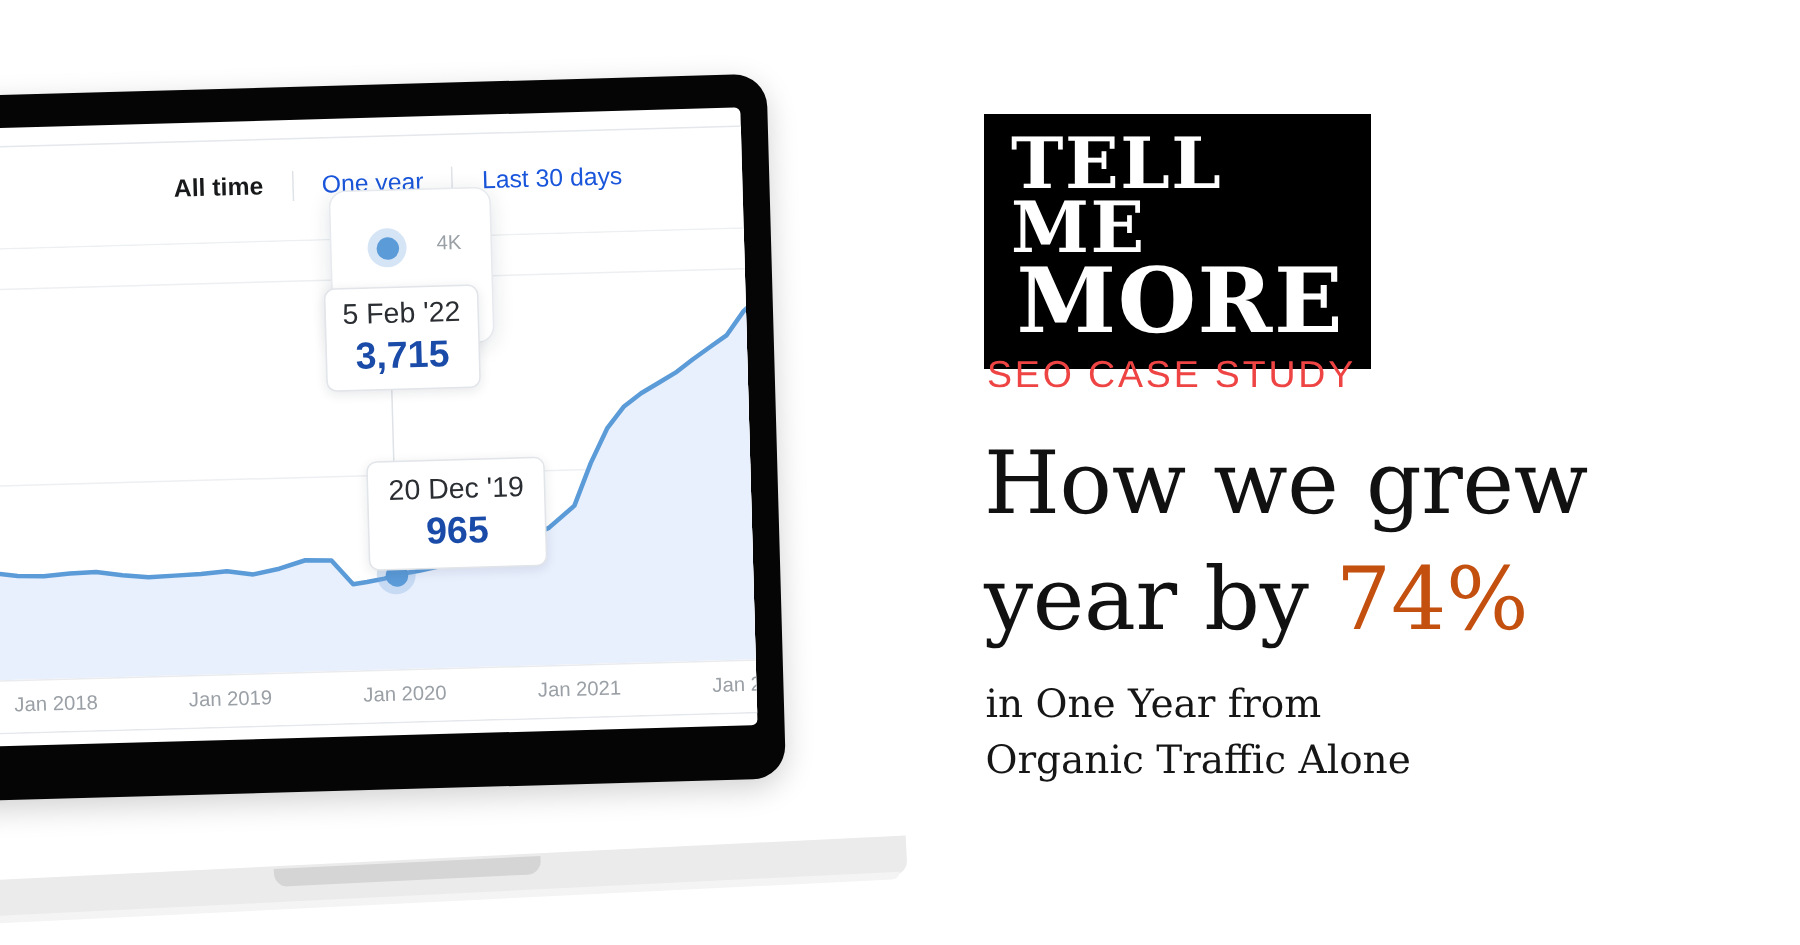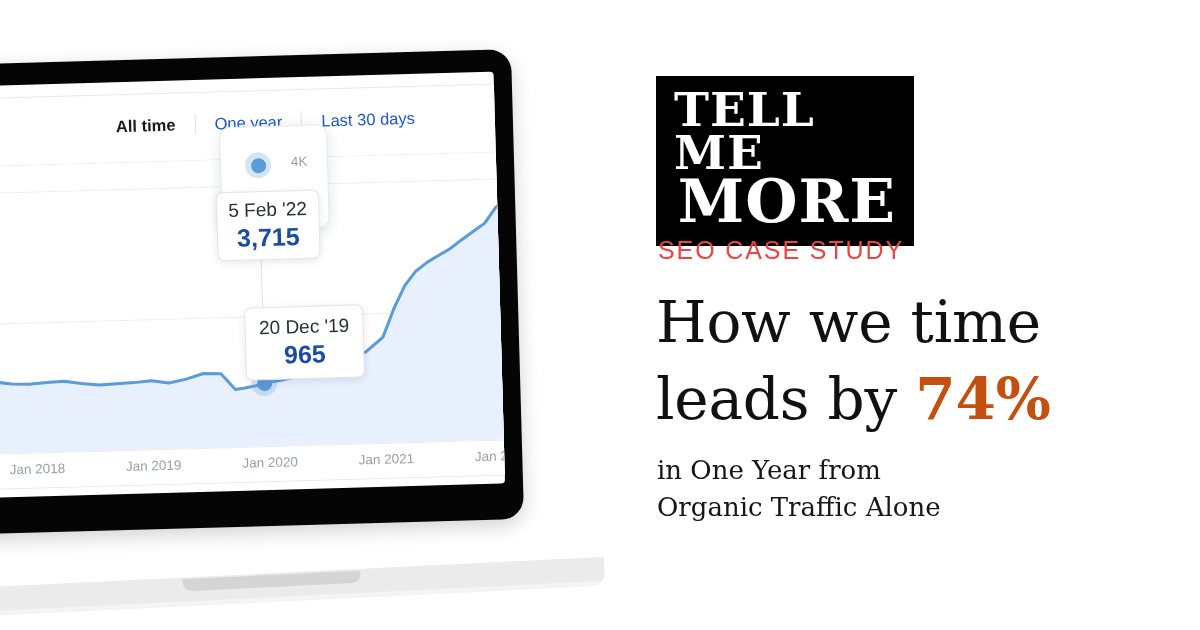--- a/index.html
+++ b/index.html
@@ -261,21 +261,21 @@
     width: 505px;
     font-family: "DejaVu Serif", serif;
     font-size: 58px;
     line-height: 1.32;
     color: #111111;
     font-weight: 400;
     letter-spacing: -0.2px;
   }
   .headline .hl {
     color: #c4500f;
-    font-weight: 700;
+    font-weight: 400;
   }
 
   .subhead {
     position: absolute;
     left: 3px;
     top: 452px;
     width: 500px;
     font-family: "DejaVu Serif", serif;
     font-size: 26px;
     line-height: 1.42;
@@ -368,21 +368,21 @@
   <div class="right">
 
     <div class="logo">
       <div class="logo-l1">TELL ME</div>
       <div class="logo-l2">MORE</div>
     </div>
 
     <div class="kicker">SEO CASE STUDY</div>
 
     <div class="headline">
-      <span>How we time leads by </span><span class="hl">74%</span>
+      <span>How we grew year by </span><span class="hl">74%</span>
     </div>
 
     <div class="subhead">
       <div>in One Year from</div>
       <div>Organic Traffic Alone</div>
     </div>
 
   </div>
 </div>
 

